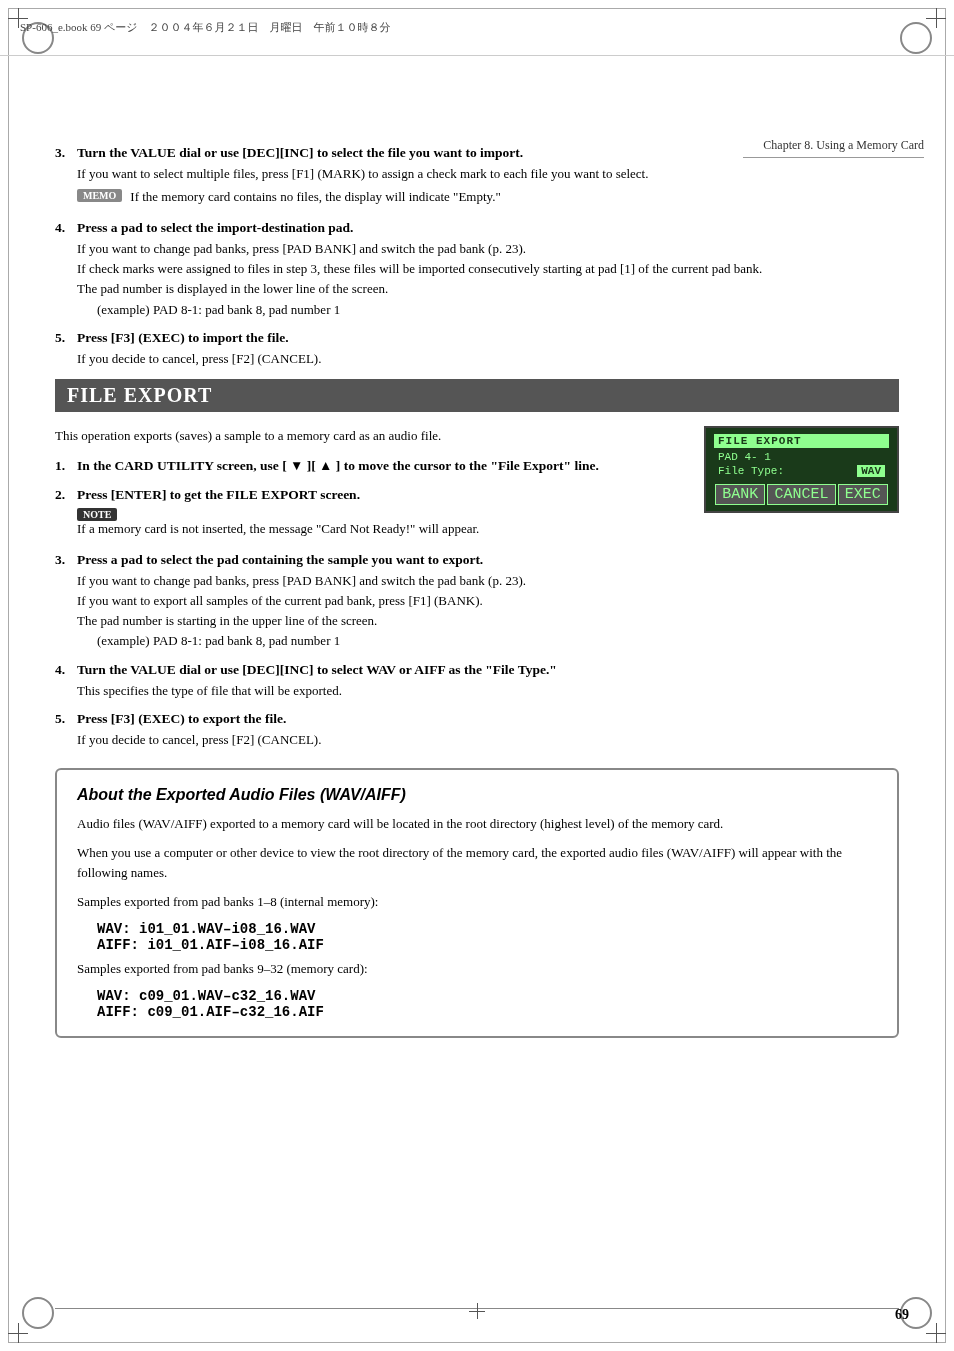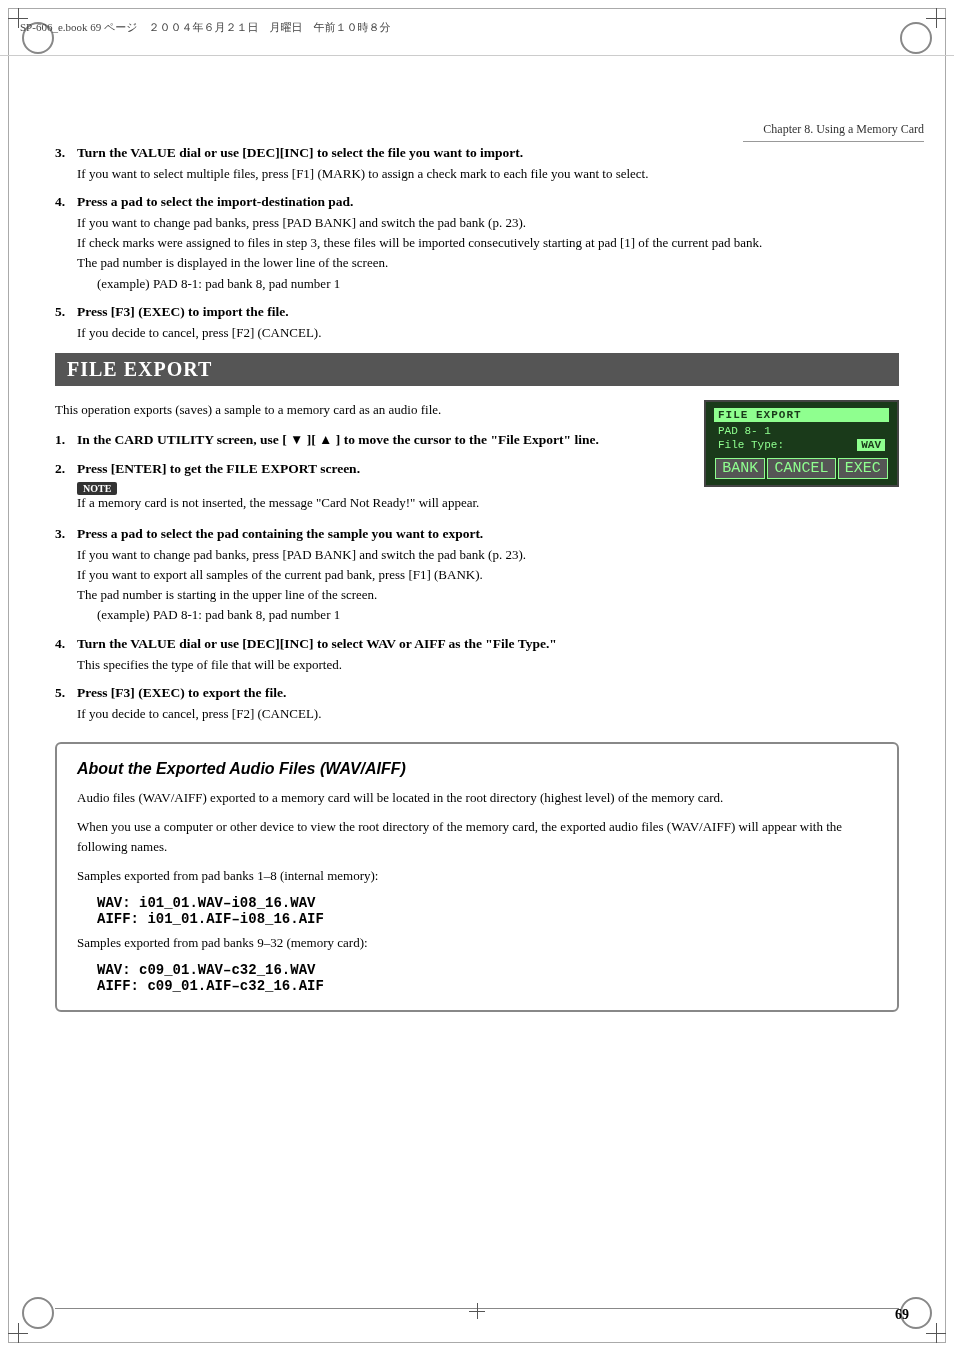--- a/index.html
+++ b/index.html
@@ -63,21 +63,21 @@
       border-bottom: 1px solid #ccc;
     }
     .header-file-info {
       font-size: 11px;
       color: #444;
     }
 
     
     .chapter-heading {
       position: absolute;
-      top: 122px;
+      top: 138px;
       right: 30px;
       text-align: right;
       font-size: 12px;
       color: #333;
       border-bottom: 1px solid #999;
       padding-bottom: 4px;
       padding-left: 20px;
     }
 
     
@@ -318,20 +318,24 @@
   <span>Chapter 8. Using a Memory Card</span>
 </div>
 
 <div class="content">
 
   <div class="step step-section">
     <div class="step-num">3.</div>
     <div class="step-body">
       <div class="step-title">Turn the VALUE dial or use [DEC][INC] to select the file you want to import.</div>
       <div class="step-desc">If you want to select multiple files, press [F1] (MARK) to assign a check mark to each file you want to select.</div>
+      <div class="memo-line">
+        <span class="memo-badge">MEMO</span>
+        <span>If the memory card contains no files, the display will indicate "Empty."</span>
+      </div>
     </div>
   </div>
 
   <div class="step step-section">
     <div class="step-num">4.</div>
     <div class="step-body">
       <div class="step-title">Press a pad to select the import-destination pad.</div>
       <div class="step-desc">If you want to change pad banks, press [PAD BANK] and switch the pad bank (p. 23).</div>
       <div class="step-desc">If check marks were assigned to files in step 3, these files will be imported consecutively starting at pad [1] of the current pad bank.</div>
       <div class="step-desc">The pad number is displayed in the lower line of the screen.</div>
@@ -348,21 +352,21 @@
   </div>
 
   <div class="section-header">FILE EXPORT</div>
 
   <div class="clearfix">
 
     <div class="screen-image">
       <div class="lcd-screen">
         <div class="lcd-title-bar">FILE EXPORT</div>
         <div class="lcd-line">
-          <span>PAD 8- 1</span>
+          <span>PAD 4- 1</span>
         </div>
         <div class="lcd-line">
           <span>File Type:</span>
           <span class="lcd-wav-badge">WAV</span>
         </div>
         <div class="lcd-bottom-bar">
           <span class="lcd-btn">BANK</span>
           <span class="lcd-btn">CANCEL</span>
           <span class="lcd-btn">EXEC</span>
         </div>

